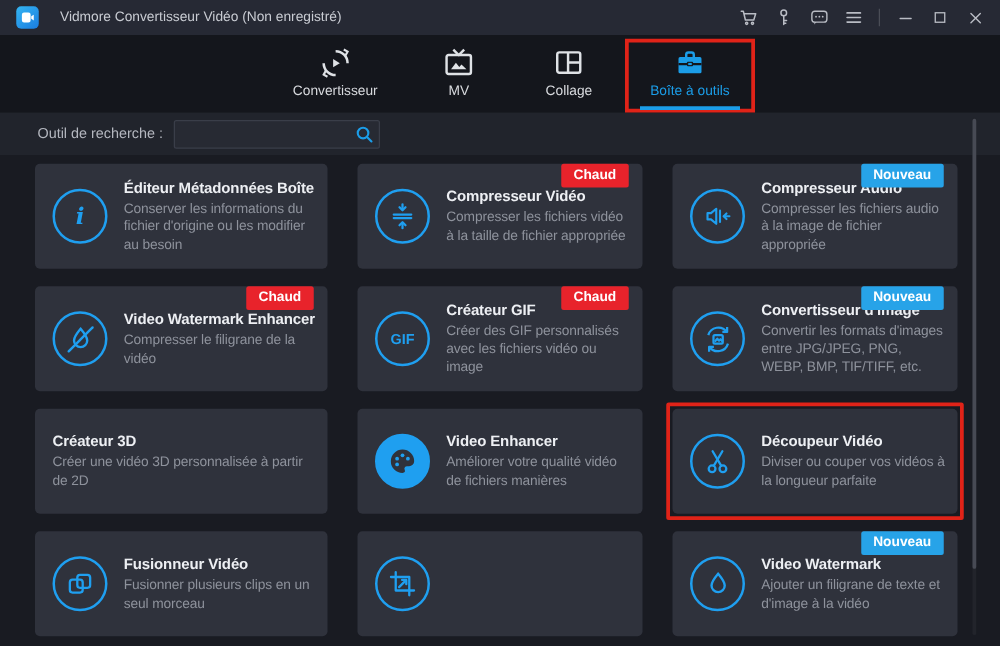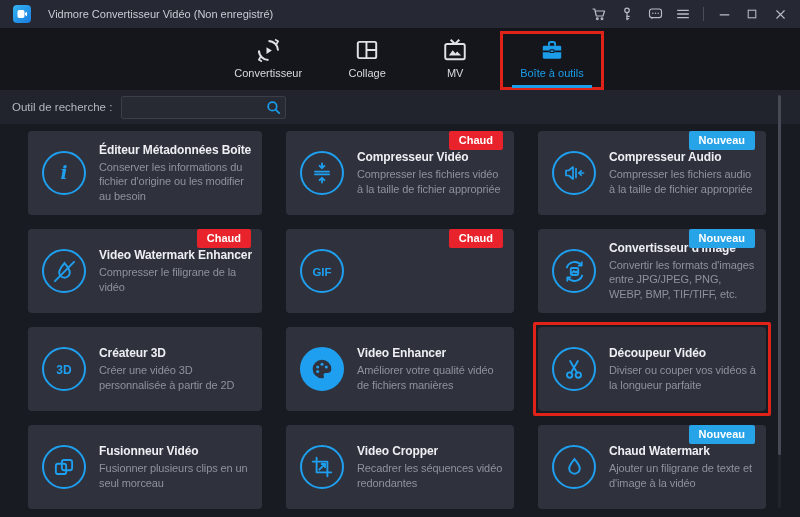--- a/index.html
+++ b/index.html
@@ -41,21 +41,21 @@
     content:""; position:absolute; left:6px; right:6px; bottom:2px; height:3px;
     background:#1b9de8;
   }
   .tab-annotation {
     position:absolute; left:-6px; right:-6px; top:3px; bottom:0;
     border:3px solid #e02318; pointer-events:none;
   }
   
   .search-band {
     height:34px; background:#21242c; display:flex; align-items:center;
-    padding-left:12px;
+    padding-left:30px;
   }
   .search-label { font-size:11.5px; color:#b4b7bf; }
   .search-box {
     position:relative; margin-left:9px; width:165px; height:23px;
   }
   .search-input {
     width:100%; height:100%; background:#272a33; border:1px solid #3a3e49;
     border-radius:2px; outline:none; color:#d5d7dc; font-size:11px;
     padding:0 26px 0 8px; font-family:"Liberation Sans", sans-serif;
   }
@@ -178,38 +178,38 @@
           <path d="M17.8 2.3l2.7 1.5-1.5 2.7" stroke-width="1.5"></path>
           <path d="M6.2 21.7l-2.7-1.5 1.5-2.7" stroke-width="1.5"></path>
           <path d="M10.2 9l4.8 3-4.8 3z" fill="#dfe2e6" stroke="none"></path>
         </svg>
       </span>
        <span class="tab-label">Convertisseur</span>
 
      </div>
     <div class="tab">
        <span class="tab-icon">
+        <svg width="26" height="26" viewBox="0 0 24 24" fill="none" stroke="#dfe2e6" stroke-width="1.8" stroke-linejoin="round">
+          <path d="M8 2.5l4 4 4-4"></path>
+          <rect x="3" y="6.5" width="18" height="14" rx="1.5"></rect>
+          <path d="M6.3 17l3.6-4.8 2.5 3.1 1.6-1.9 3.7 3.6z" fill="#dfe2e6" stroke="none"></path>
+        </svg>
+      </span>
+       <span class="tab-label">MV</span>
+
+     </div>
+    <div class="tab">
+       <span class="tab-icon">
         <svg width="26" height="26" viewBox="0 0 24 24" fill="none" stroke="#dfe2e6" stroke-width="1.8">
           <rect x="3.5" y="4.5" width="17" height="15" rx="1.5"></rect>
           <path d="M11.5 4.5v15"></path>
           <path d="M11.5 12h9"></path>
         </svg>
       </span>
        <span class="tab-label">Collage</span>
-
-     </div>
-    <div class="tab">
-       <span class="tab-icon">
-        <svg width="26" height="26" viewBox="0 0 24 24" fill="none" stroke="#dfe2e6" stroke-width="1.8" stroke-linejoin="round">
-          <path d="M8 2.5l4 4 4-4"></path>
-          <rect x="3" y="6.5" width="18" height="14" rx="1.5"></rect>
-          <path d="M6.3 17l3.6-4.8 2.5 3.1 1.6-1.9 3.7 3.6z" fill="#dfe2e6" stroke="none"></path>
-        </svg>
-      </span>
-       <span class="tab-label">MV</span>
 
      </div>
     <div class="tab active">
        <span class="tab-icon">
         <svg width="28" height="26" viewBox="0 0 24 24">
           <path d="M9.2 8V6.2c0-.9.7-1.6 1.6-1.6h2.4c.9 0 1.6.7 1.6 1.6V8" fill="none" stroke="#1b9de8" stroke-width="1.8"></path>
           <rect x="3.5" y="8" width="17" height="12" rx="1.2" fill="#1b9de8"></rect>
           <path d="M3.5 13.2h6.3M14.2 13.2h6.3" stroke="#14161c" stroke-width="1.6"></path>
           <rect x="9.8" y="11.4" width="4.4" height="3.4" rx="0.6" fill="#14161c"></rect>
           <rect x="10.7" y="12.3" width="2.6" height="1.6" fill="#1b9de8"></rect>
@@ -269,21 +269,21 @@
        <span class="tool-icon">
           <svg width="24" height="24" viewBox="0 0 24 24" fill="none" stroke="#1f9ff0" stroke-width="1.7" stroke-linecap="round" stroke-linejoin="round">
             <path d="M4 9.5v5h2.8L11 18V6L6.8 9.5H4z"></path>
             <path d="M14 7.5v9"></path>
             <path d="M21.5 12H17"></path>
             <path d="M19.2 9.8L17 12l2.2 2.2"></path>
           </svg>
         </span>
        <div class="card-text">
          <div class="card-title">Compresseur Audio</div>
-         <div class="card-desc">Compresser les fichiers audio à la taille de fichier appropriée</div>
+         <div class="card-desc">Compresser les fichiers audio à la image de fichier appropriée</div>
        </div>
        <span class="badge new">Nouveau</span>
 
      </div>
       <div class="card">
        <span class="tool-icon">
           <svg width="27" height="27" viewBox="0 0 24 24" fill="none" stroke="#1f9ff0" stroke-width="1.7">
             <path d="M12 4.5c2.6 3.1 4.7 5.7 4.7 8.3a4.7 4.7 0 0 1-9.4 0C7.3 10.2 9.4 7.6 12 4.5z"></path>
             <path d="M3.5 20.5L20.5 3.5" stroke-linecap="round"></path>
           </svg>
@@ -294,20 +294,24 @@
        </div>
        <span class="badge hot">Chaud</span>
 
      </div>
       <div class="card">
        <span class="tool-icon">
           <svg width="32" height="26" viewBox="0 0 32 24">
             <text x="16" y="16.5" text-anchor="middle" font-family="'Liberation Sans',sans-serif" font-weight="bold" font-size="11.5" fill="#1f9ff0">GIF</text>
           </svg>
         </span>
+       <div class="card-text">
+         <div class="card-title">Créateur GIF</div>
+         <div class="card-desc">Créer des GIF personnalisés avec les fichiers vidéo ou image</div>
+       </div>
        <span class="badge hot">Chaud</span>
 
      </div>
       <div class="card">
        <span class="tool-icon">
           <svg width="27" height="27" viewBox="0 0 24 24" fill="none" stroke="#1f9ff0" stroke-width="1.6" stroke-linejoin="round">
             <path d="M5 9a7.5 7.5 0 0 1 13.2-2.4"></path>
             <path d="M18.4 3.2v3.5H15"></path>
             <path d="M19 15a7.5 7.5 0 0 1-13.2 2.4"></path>
             <path d="M5.6 20.8v-3.5H9"></path>
@@ -316,25 +320,20 @@
           </svg>
         </span>
        <div class="card-text">
          <div class="card-title">Convertisseur d'Image</div>
          <div class="card-desc">Convertir les formats d'images entre JPG/JPEG, PNG, WEBP, BMP, TIF/TIFF, etc.</div>
        </div>
        <span class="badge new">Nouveau</span>
 
      </div>
       <div class="card">
-       <span class="tool-icon">
-          <svg width="32" height="26" viewBox="0 0 32 24">
-            <text x="16" y="16.8" text-anchor="middle" font-family="'Liberation Sans',sans-serif" font-weight="bold" font-size="12" fill="#1f9ff0">3D</text>
-          </svg>
-        </span>
        <div class="card-text">
          <div class="card-title">Créateur 3D</div>
          <div class="card-desc">Créer une vidéo 3D personnalisée à partir de 2D</div>
        </div>
 
      </div>
       <div class="card">
        <span class="tool-icon filled">
           <svg width="28" height="28" viewBox="0 0 24 24">
             <path d="M12 4a8 8 0 1 0 0 16c1.6 0 2-1 1.5-2.1-.6-1.2.2-2.5 1.6-2.5h1.4A3.5 3.5 0 0 0 20 12a8 8 0 0 0-8-8z" fill="#2f323c"></path>
@@ -381,34 +380,30 @@
      </div>
       <div class="card">
        <span class="tool-icon">
           <svg width="26" height="26" viewBox="0 0 24 24" fill="none" stroke="#1f9ff0" stroke-width="1.7" stroke-linecap="round" stroke-linejoin="round">
             <path d="M7 3.5V17h13.5"></path>
             <path d="M3.5 7H17v13.5"></path>
             <path d="M9.5 14.5l5-5"></path>
             <path d="M14.8 12.3V9.2h-3.1"></path>
           </svg>
         </span>
-       <div class="card-text">
-         <div class="card-title">Video Cropper</div>
-         <div class="card-desc">Recadrer les séquences vidéo redondantes</div>
-       </div>
 
      </div>
       <div class="card">
        <span class="tool-icon">
           <svg width="27" height="27" viewBox="0 0 24 24" fill="none" stroke="#1f9ff0" stroke-width="1.7">
             <path d="M12 4.5c2.6 3.1 4.7 5.7 4.7 8.3a4.7 4.7 0 0 1-9.4 0C7.3 10.2 9.4 7.6 12 4.5z"></path>
           </svg>
         </span>
        <div class="card-text">
-         <div class="card-title">Chaud Watermark</div>
+         <div class="card-title">Video Watermark</div>
          <div class="card-desc">Ajouter un filigrane de texte et d'image à la vidéo</div>
        </div>
        <span class="badge new">Nouveau</span>
 
      </div>
     </div>
 </div>
 
 <div class="scrollbar">
   <div class="scrollbar-thumb"></div>

